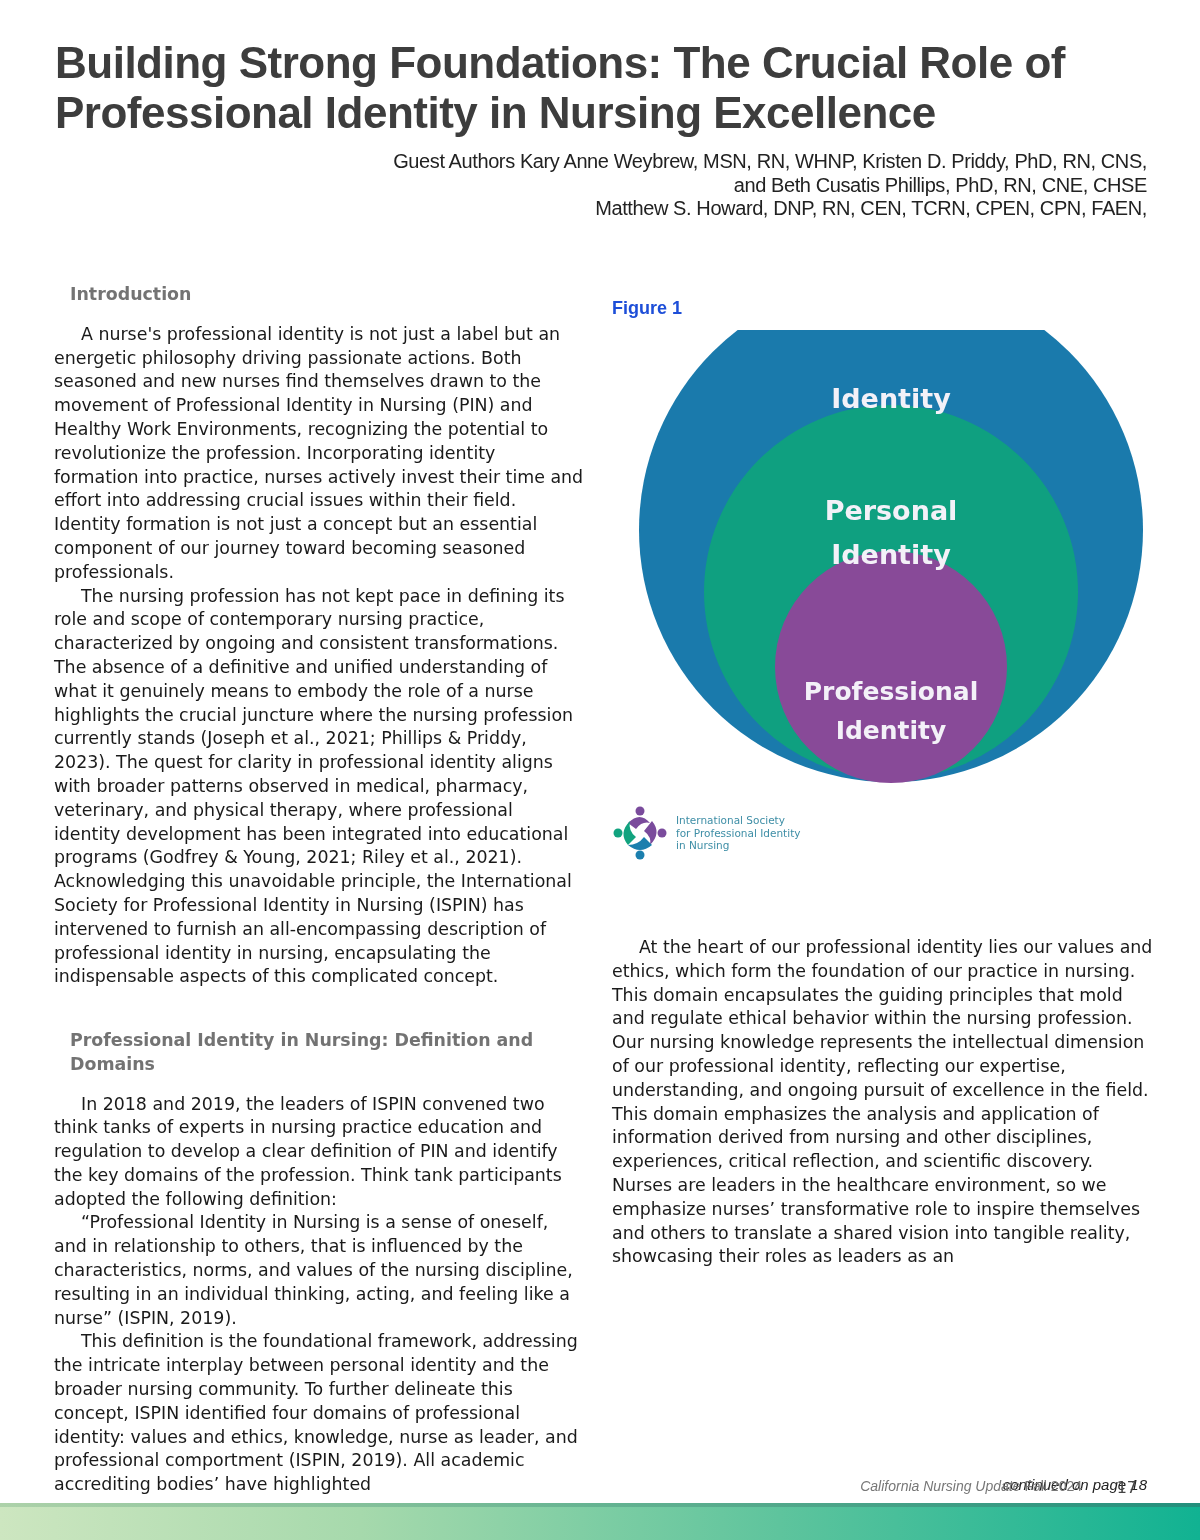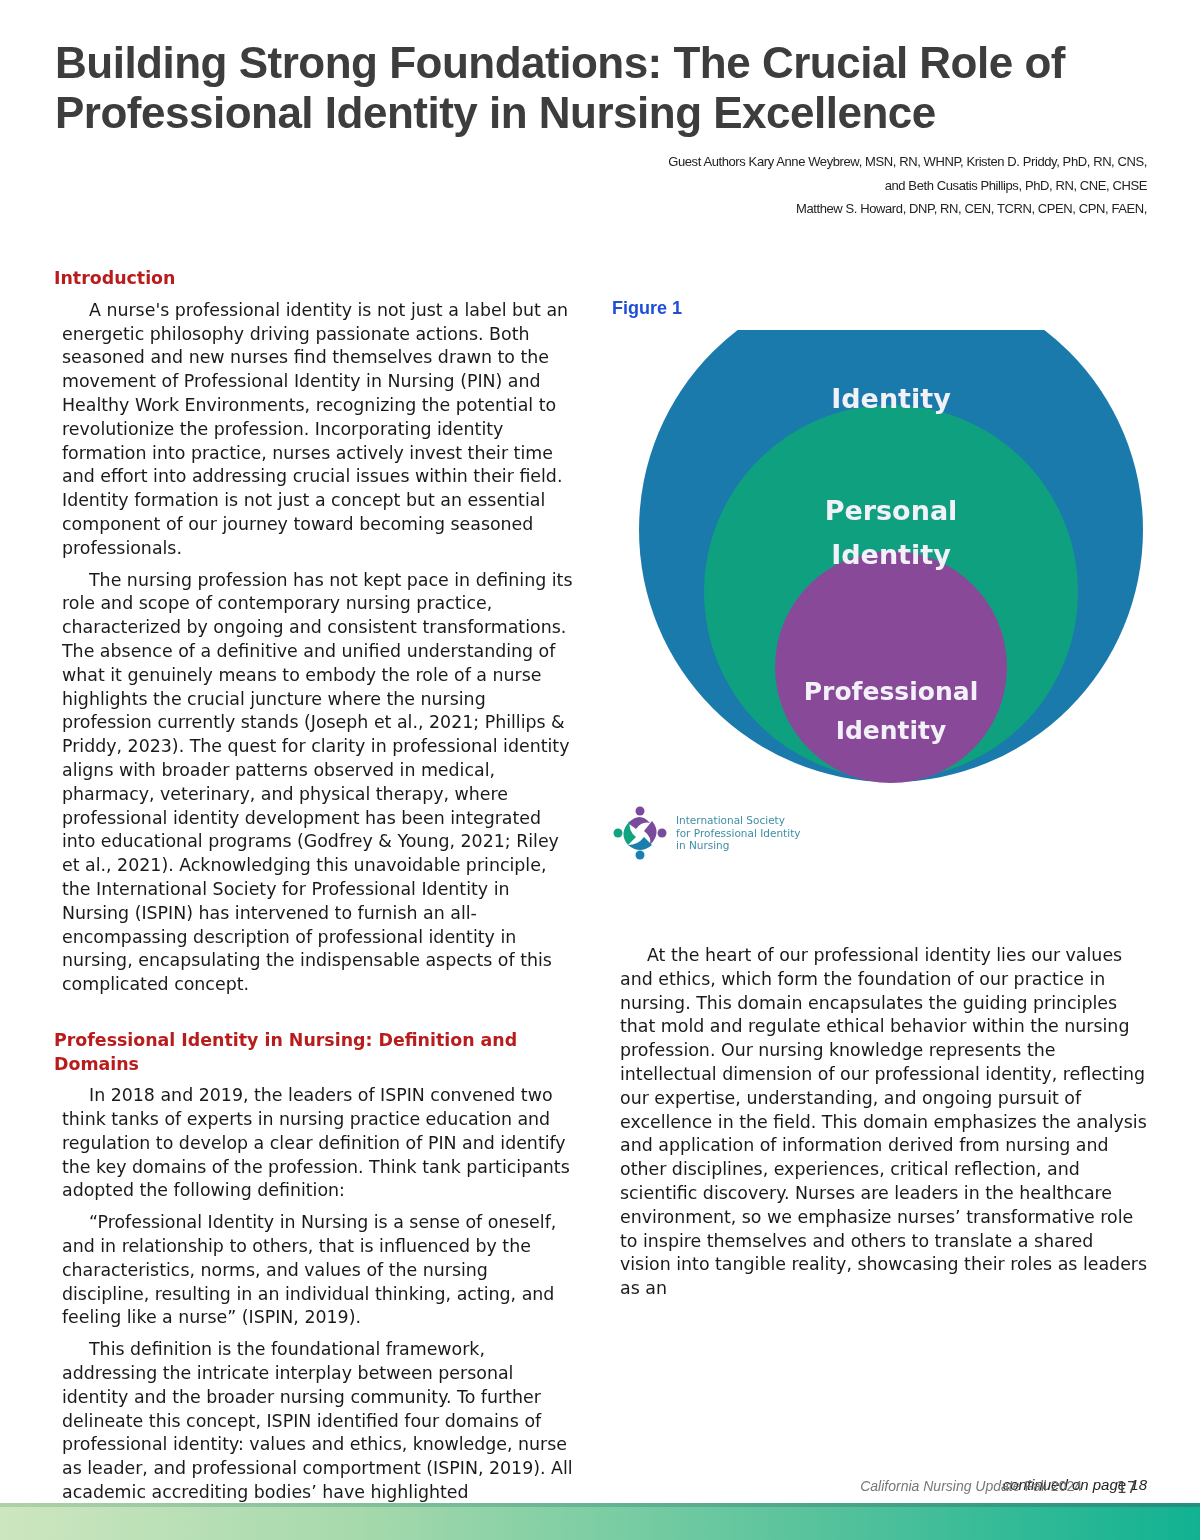--- a/index.html
+++ b/index.html
@@ -8,28 +8,28 @@
     background: #ffffff; color: #1a1a1a;
     font-family: "DejaVu Sans", sans-serif;
   }
   .title {
     position: absolute; left: 55px; top: 38px; width: 1100px;
     font-family: "Liberation Sans", sans-serif; font-weight: bold;
     font-size: 44px; line-height: 50px; color: #3d3d3d; letter-spacing: -0.5px;
   }
   .authors {
     position: absolute; right: 53px; top: 150px; width: 760px; text-align: right;
-    font-family: "Liberation Sans", sans-serif; font-size: 13px; line-height: 23.5px;
+    font-family: "Liberation Sans", sans-serif; font-size: 20px; line-height: 23.5px;
     color: #222; letter-spacing: -0.4px;
   }
   .col { position: absolute; font-size: 17.4px; line-height: 23.8px; }
   .col-left { left: 54px; top: 267px; width: 530px; }
   .col-right-bottom { left: 612px; top: 936px; width: 545px; }
-  .heading { color: #b91c1c; font-weight: bold; font-size: 17.4px; line-height: 23.8px; margin: 0; }
-  .para { margin: 8px; text-indent: 27px; white-space: pre-line; }
+  .heading { color: #737373; font-weight: bold; font-size: 17.4px; line-height: 23.8px; margin: 16px; }
+  .para { margin: 0; text-indent: 27px; white-space: pre-line; }
   .gap { height: 23.8px; }
   .figure-label {
     position: absolute; left: 612px; top: 298px;
     font-family: "Liberation Sans", sans-serif; font-weight: bold; font-size: 18px; color: #1d4ed8;
   }
   .figure-svg { position: absolute; left: 600px; top: 330px; }
   .circle-label {
     font-family: "DejaVu Sans", sans-serif; font-weight: bold; fill: #f3f1f8;
   }
   .logo { position: absolute; left: 612px; top: 805px; display: flex; align-items: center; }

